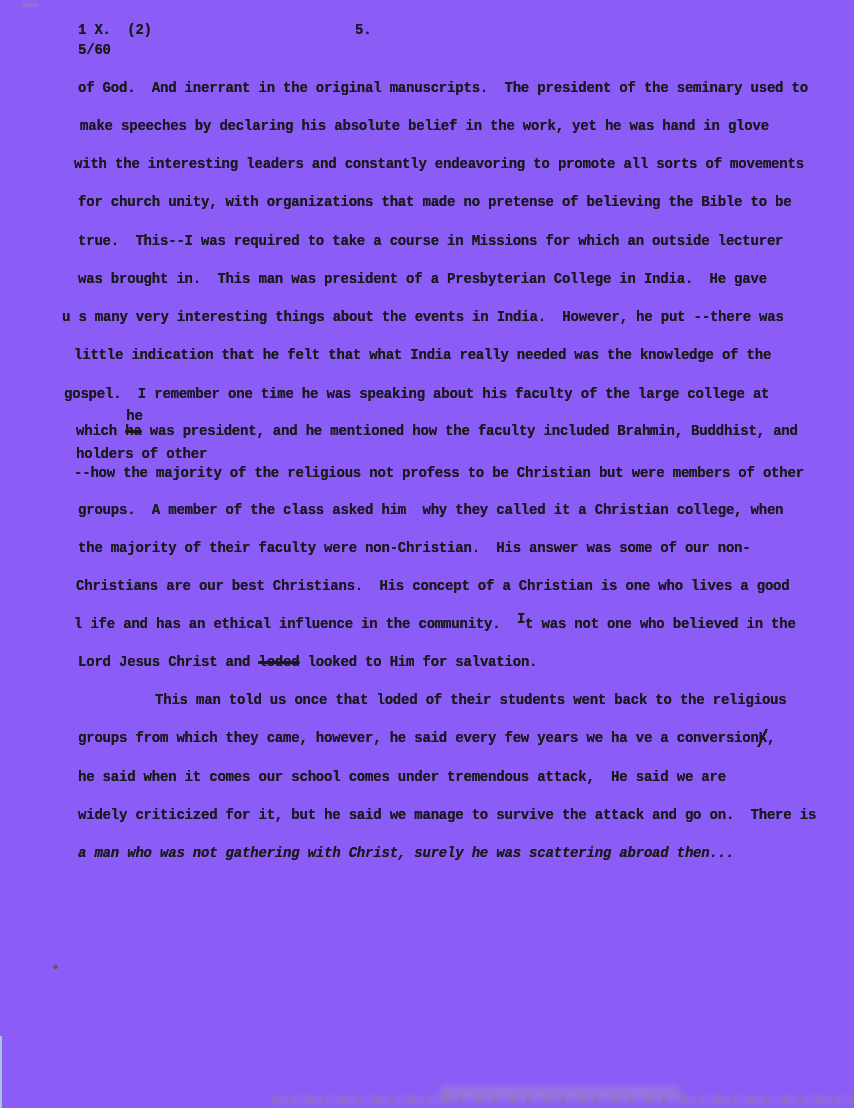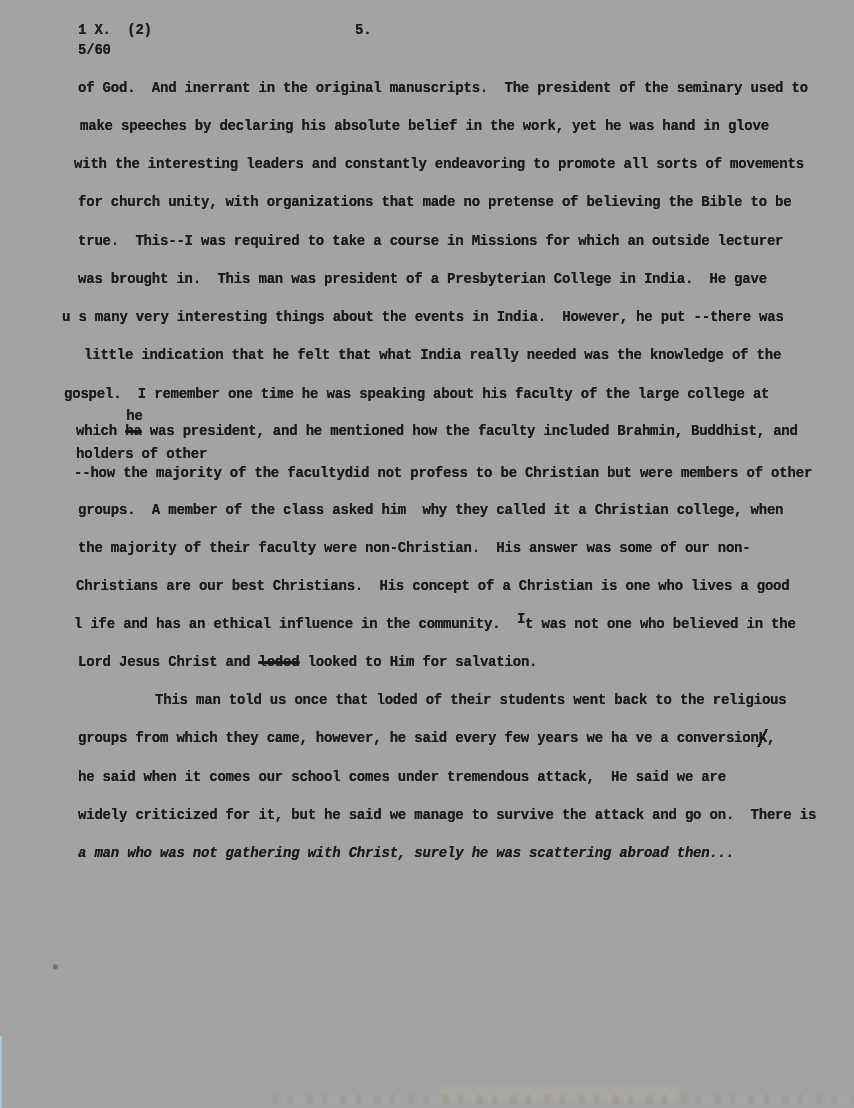--- a/index.html
+++ b/index.html
@@ -5,21 +5,21 @@
   html,body{margin:0;padding:0;}
   body{
     width:854px;height:1108px;
     background:#fbfbf9;
     position:relative;
     overflow:hidden;
     font-family:"Liberation Mono","DejaVu Sans Mono",monospace;
   }
   #page{
     position:absolute;inset:0;
-    background:#a3a3a3;
+    background:#8b5cf6;
     color:#1a1a1a;
   }
   .tw{
     font-family:"Liberation Mono","DejaVu Sans Mono",monospace;
     font-size:14px;
     font-weight:600;
     letter-spacing:-0.2px;
     color:#1a1a1a;
     text-shadow:0 0 0.5px rgba(20,20,20,.8);
     white-space:pre;
@@ -104,25 +104,25 @@
   <div class="tw line" style="top:40px;left:78px;">5/60</div>
 
   <div id="body-lines">
       <div class="tw line" style="top: 78px; left: 78px;">of God.  And inerrant in the original manuscripts.  The president of the seminary used to</div>
       <div class="tw line" style="top: 116px; left: 80px;">make speeches by declaring his absolute belief in the work, yet he was hand in glove</div>
       <div class="tw line" style="top: 154px; left: 74px;">with the interesting leaders and constantly endeavoring to promote all sorts of movements</div>
       <div class="tw line" style="top: 192px; left: 78px;">for church unity, with organizations that made no pretense of believing the Bible to be</div>
       <div class="tw line" style="top: 231px; left: 78px;">true.  This--I was required to take a course in Missions for which an outside lecturer</div>
       <div class="tw line" style="top: 269px; left: 78px;">was brought in.  This man was president of a Presbyterian College in India.  He gave</div>
       <div class="tw line" style="top: 307px; left: 62px;">u s many very interesting things about the events in India.  However, he put --there was</div>
-      <div class="tw line" style="top: 345px; left: 84px;">little indication that he felt that what India really needed was the knowledge of the</div>
+      <div class="tw line" style="top: 345px; left: 74px;">little indication that he felt that what India really needed was the knowledge of the</div>
       <div class="tw line" style="top: 384px; left: 64px; font-family: Liberation Mono, monospace;">gospel.  I remember one time he was speaking about his faculty of the large college at</div>
       <div class="tw line" style="top: 421px; left: 76px;">which <span class="si">ha<span class="above">he</span></span> was president, and he mentioned how the faculty included Brahmin, Buddhist, and</div>
       <div class="tw line" style="top: 444px; left: 76px;">holders of other</div>
-      <div class="tw line" style="top: 463px; left: 74px;">--how the majority of the facultydid not profess to be Christian but were members of other</div>
+      <div class="tw line" style="top: 463px; left: 74px;">--how the majority of the religious not profess to be Christian but were members of other</div>
       <div class="tw line" style="top: 500px; left: 78px;">groups.  A member of the class asked him  why they called it a Christian college, when</div>
       <div class="tw line" style="top: 538px; left: 78px;">the majority of their faculty were non-Christian.  His answer was some of our non-</div>
       <div class="tw line" style="top: 576px; left: 76px;">Christians are our best Christians.  His concept of a Christian is one who lives a good</div>
       <div class="tw line" style="top: 614px; left: 74px;">l ife and has an ethical influence in the community.  <span class="sup">I</span>t was not one who believed in the</div>
       <div class="tw line" style="top: 652px; left: 78px;">Lord Jesus Christ and <span class="strike">loded</span> looked to Him for salvation.</div>
       <div class="tw line" style="top: 690px; left: 155px;">This man told us once that loded of their students went back to the religious</div>
       <div class="tw line" style="top: 728px; left: 78px;">groups from which they came, however, he said every few years we ha ve a conversion<span class="xout">K</span>,</div>
       <div class="tw line" style="top: 767px; left: 78px;">he said when it comes our school comes under tremendous attack,  He said we are</div>
       <div class="tw line" style="top: 805px; left: 78px;">widely criticized for it, but he said we manage to survive the attack and go on.  There is</div>
       <div class="tw line" style="top: 843px; left: 78px; font-style: italic;">a man who was not gathering with Christ, surely he was scattering abroad then...</div>

